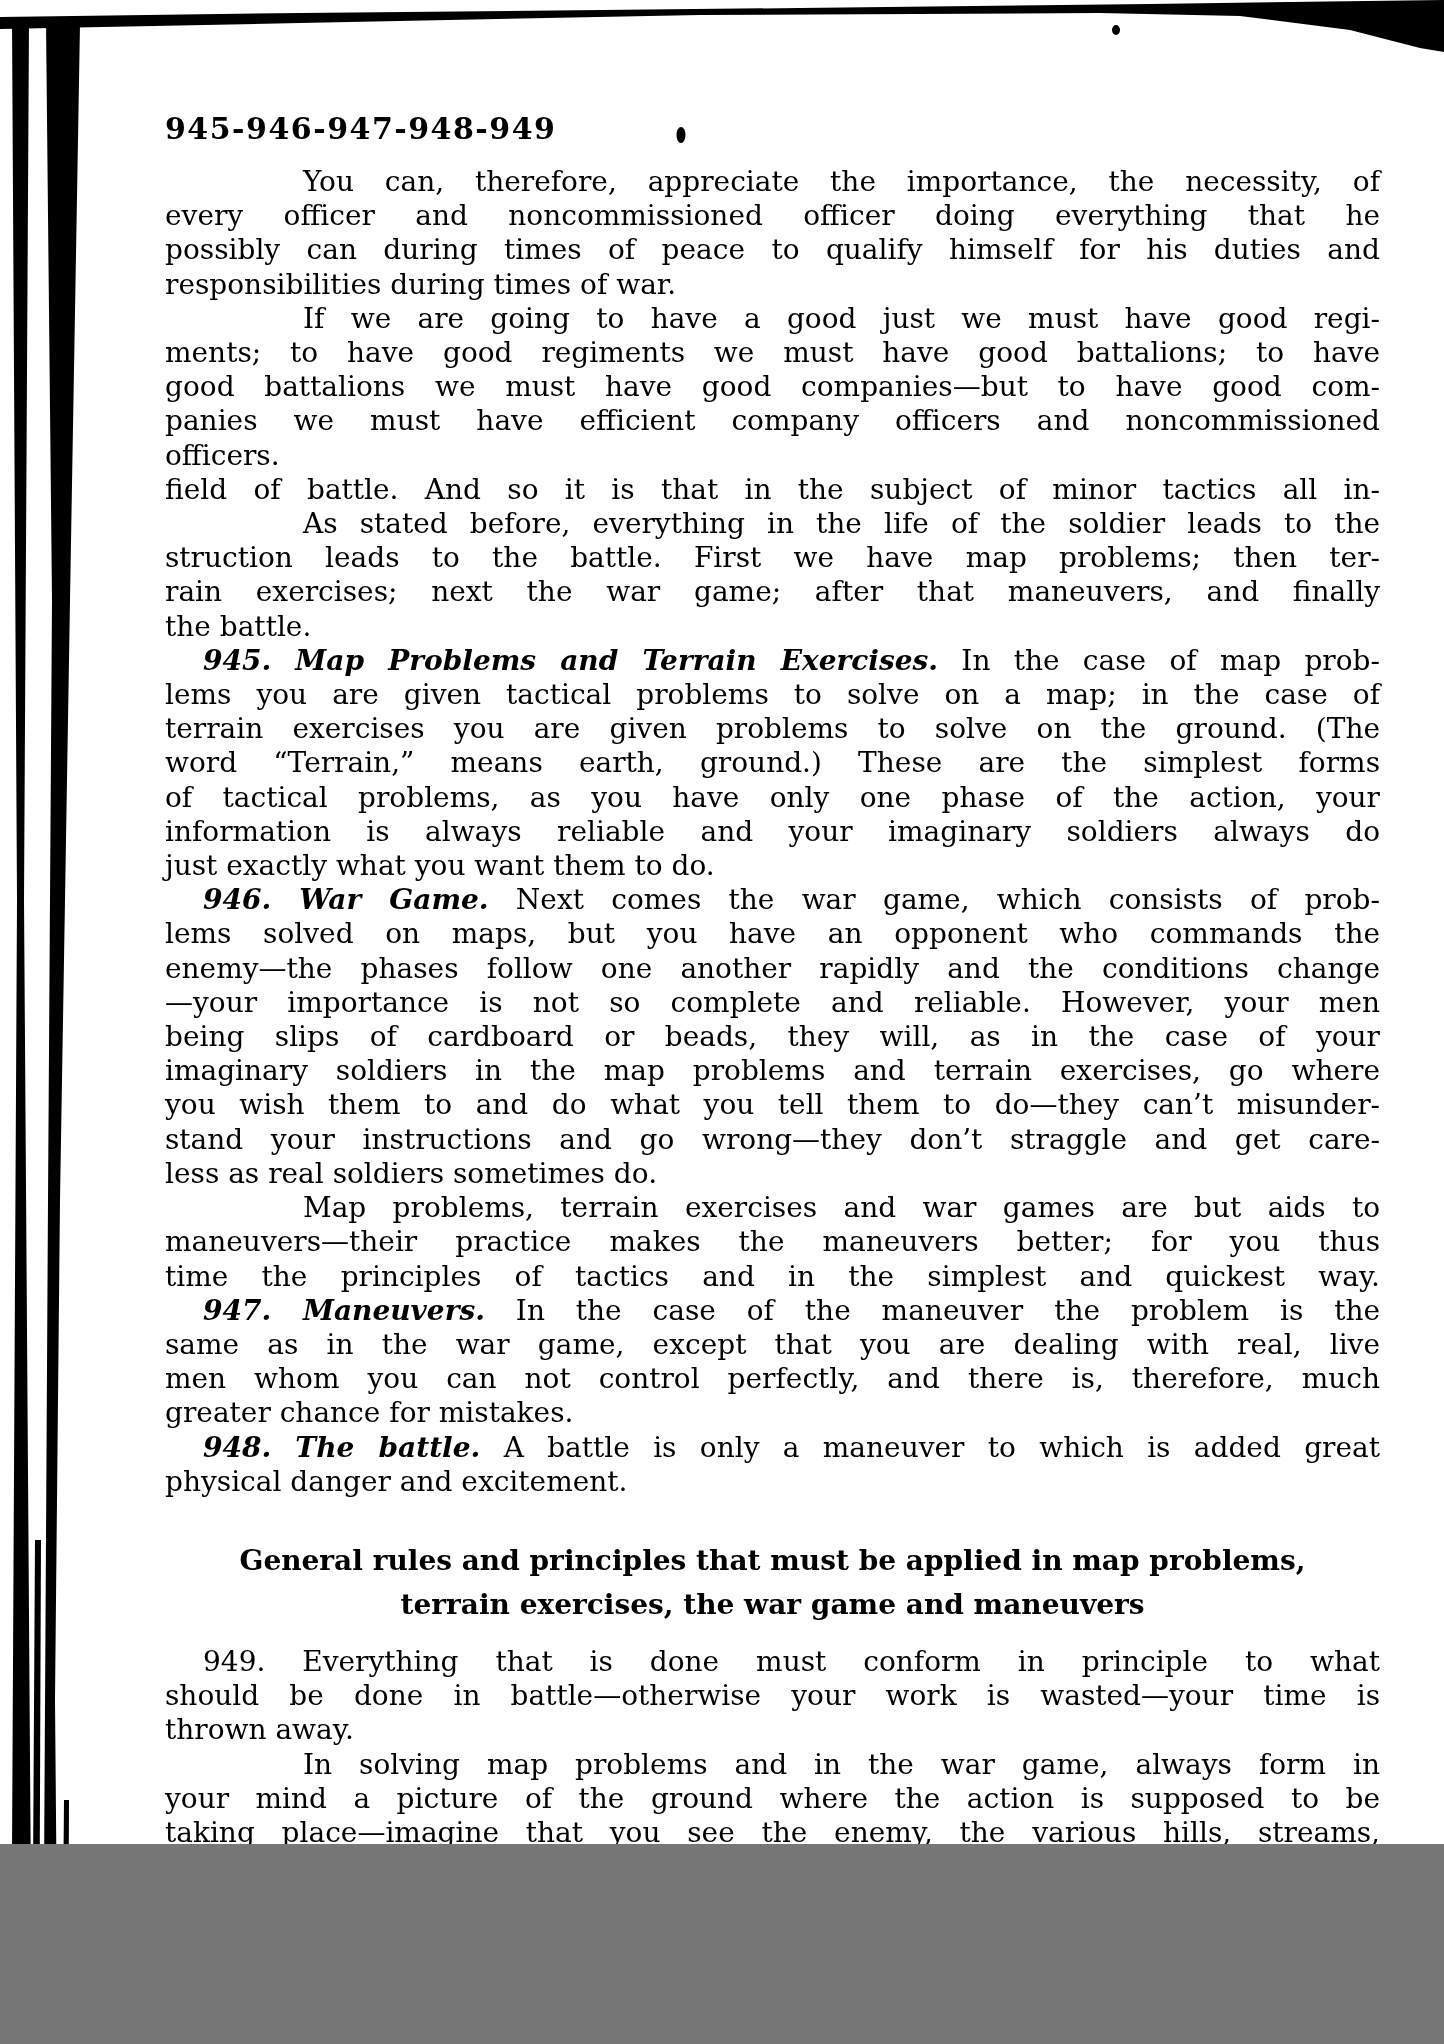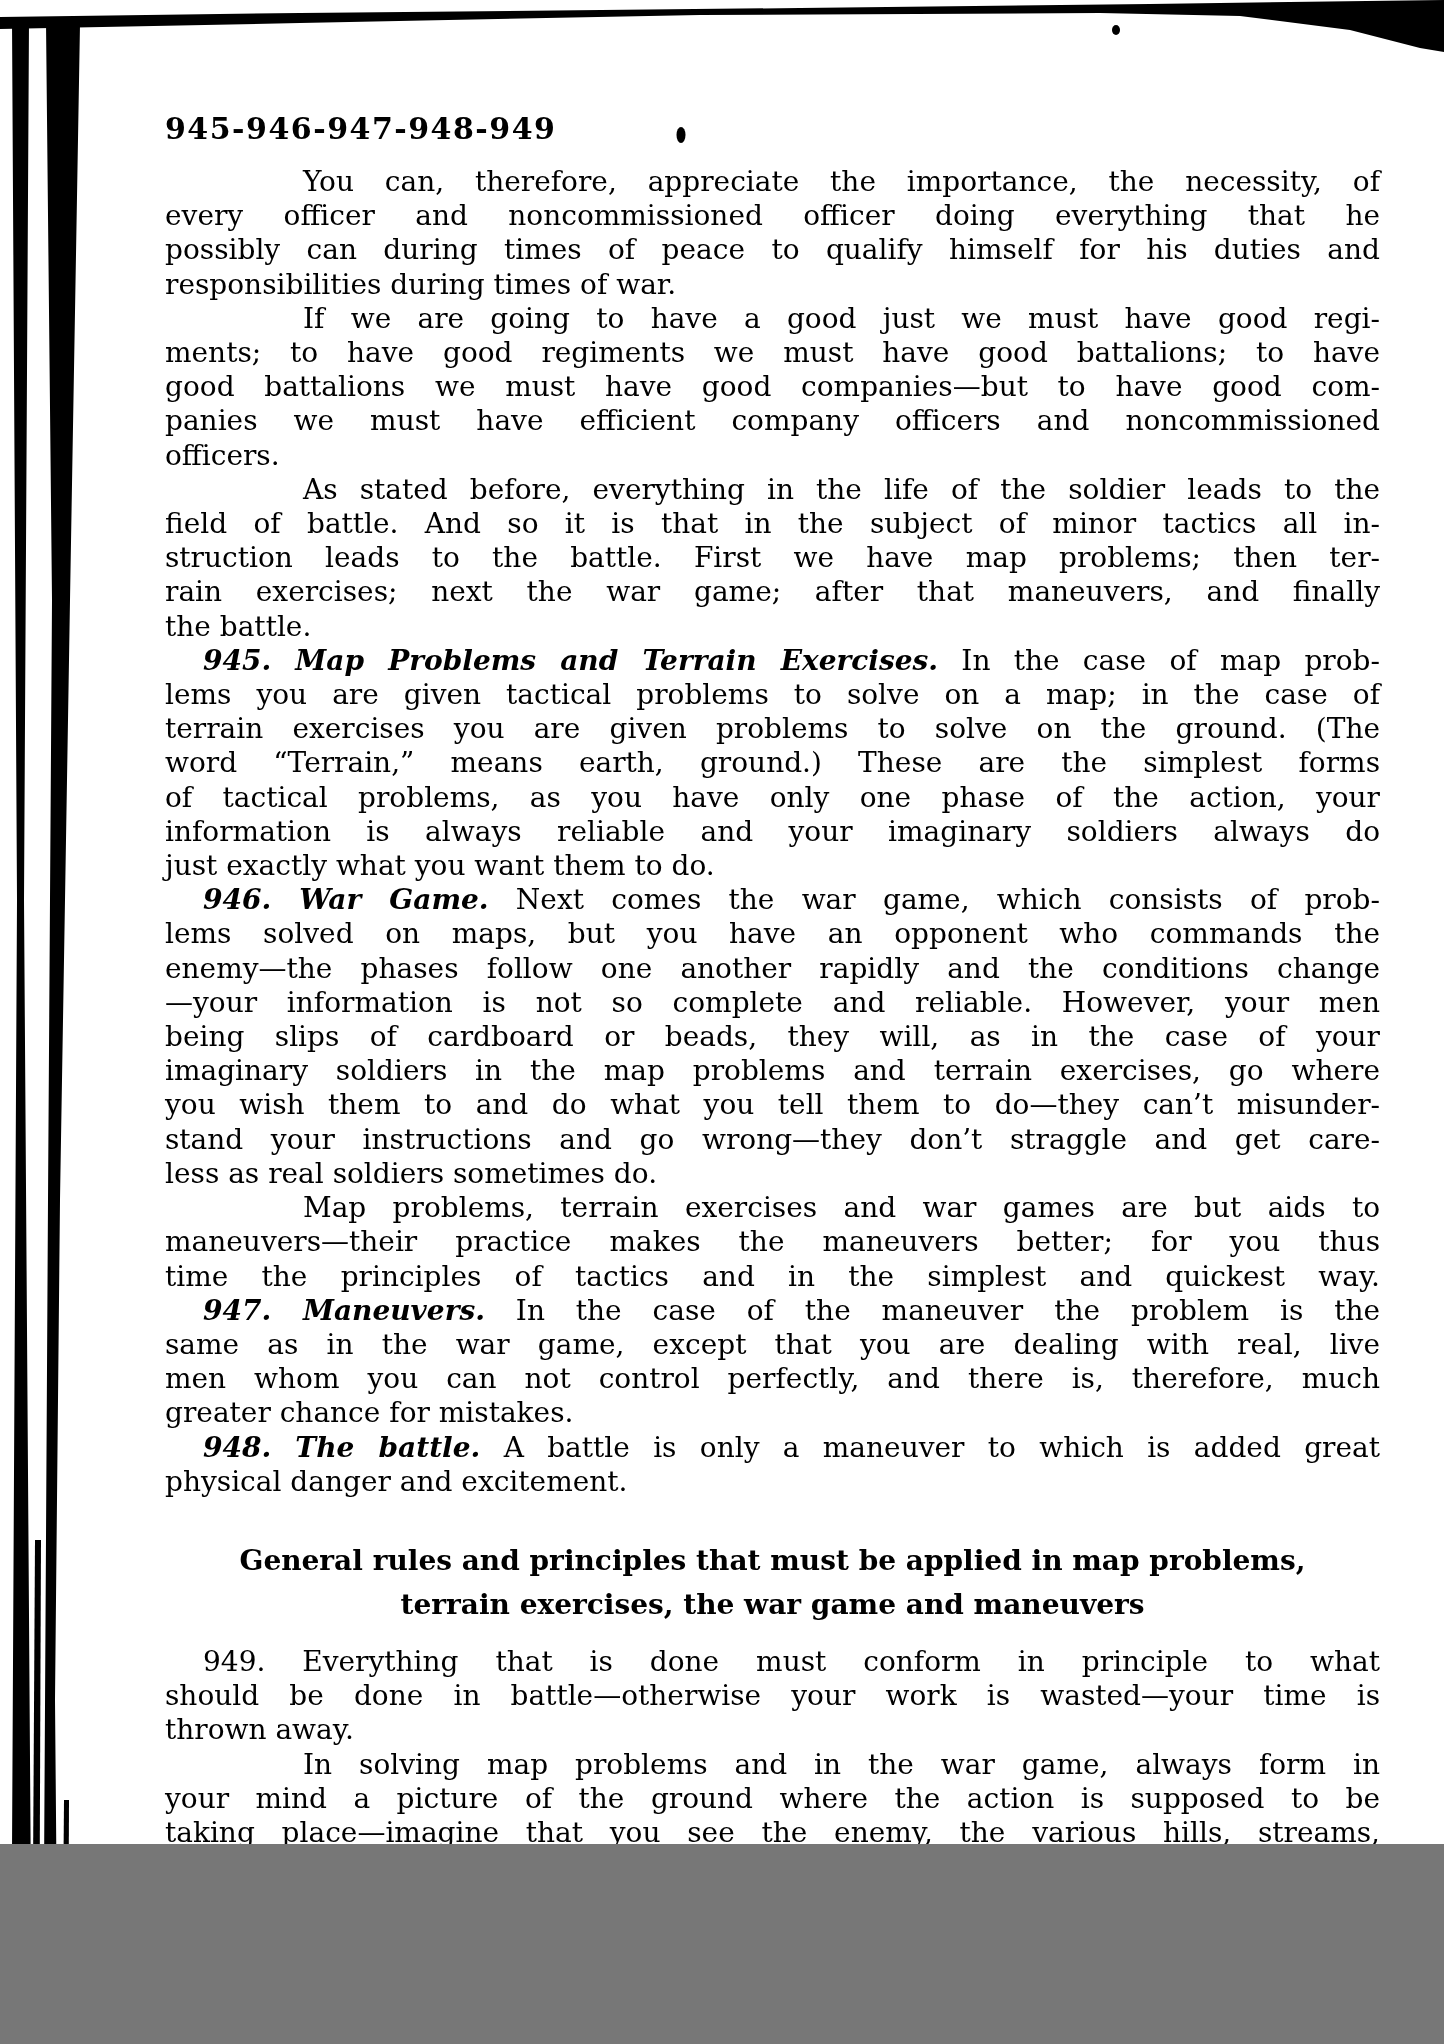--- a/index.html
+++ b/index.html
@@ -76,40 +76,40 @@
           <div class="line last-left">responsibilities during times of war.</div>
         </div>
         <div class="para plain">
           <div class="line indent-deep">If we are going to have a good just we must have good regi-</div>
           <div class="line">ments; to have good regiments we must have good battalions; to have</div>
           <div class="line">good battalions we must have good companies—but to have good com-</div>
           <div class="line">panies we must have efficient company officers and noncommissioned</div>
           <div class="line last-left">officers.</div>
         </div>
         <div class="para plain">
+          <div class="line">field of battle.  And so it is that in the subject of minor tactics all in-</div>
           <div class="line indent-deep">As stated before, everything in the life of the soldier leads to the</div>
-          <div class="line">field of battle.  And so it is that in the subject of minor tactics all in-</div>
           <div class="line">struction leads to the battle.  First we have map problems; then ter-</div>
           <div class="line">rain exercises; next the war game; after that maneuvers, and finally</div>
           <div class="line last-left">the battle.</div>
         </div>
         <div class="para numbered">
           <div class="line indent-small"><b>945.  Map Problems and Terrain Exercises.</b>  In the case of map prob-</div>
           <div class="line">lems you are given tactical problems to solve on a map; in the case of</div>
           <div class="line">terrain exercises you are given problems to solve on the ground.  (The</div>
           <div class="line">word “Terrain,” means earth, ground.)  These are the simplest forms</div>
           <div class="line">of tactical problems, as you have only one phase of the action, your</div>
           <div class="line">information is always reliable and your imaginary soldiers always do</div>
           <div class="line last-left">just exactly what you want them to do.</div>
         </div>
         <div class="para numbered">
           <div class="line indent-small"><b>946.  War Game.</b>  Next comes the war game, which consists of prob-</div>
           <div class="line">lems solved on maps, but you have an opponent who commands the</div>
           <div class="line">enemy—the phases follow one another rapidly and the conditions change</div>
-          <div class="line">—your information is not so complete and reliable.  However, your men</div>
+          <div class="line">—your importance is not so complete and reliable.  However, your men</div>
           <div class="line">being slips of cardboard or beads, they will, as in the case of your</div>
           <div class="line">imaginary soldiers in the map problems and terrain exercises, go where</div>
           <div class="line">you wish them to and do what you tell them to do—they can’t misunder-</div>
           <div class="line">stand your instructions and go wrong—they don’t straggle and get care-</div>
           <div class="line last-left">less as real soldiers sometimes do.</div>
         </div>
         <div class="para plain">
           <div class="line indent-deep">Map problems, terrain exercises and war games are but aids to</div>
           <div class="line">maneuvers—their practice makes the maneuvers better; for you thus</div>
           <div class="line">time the principles of tactics and in the simplest and quickest way.</div>

